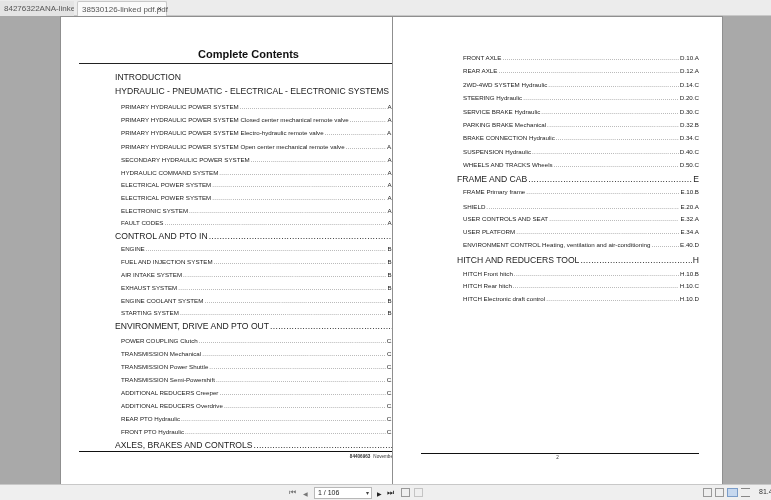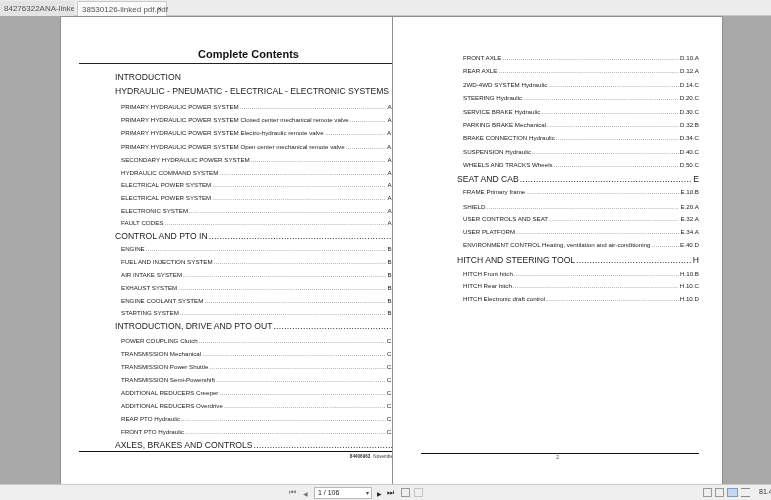--- a/index.html
+++ b/index.html
@@ -144,21 +144,21 @@
           <span class="label">ENGINE COOLANT SYSTEM</span>
           <span class="dots"></span>
           <span class="code">B.50.A</span>
         </div>
         <div class="row s" style="top: 292px;">
           <span class="label">STARTING SYSTEM</span>
           <span class="dots"></span>
           <span class="code">B.80.A</span>
         </div>
         <div class="row h" style="top: 304px;">
-          <span class="label">INTRODUCTION, DRIVE AND PTO OUT</span>
+          <span class="label">ENVIRONMENT, DRIVE AND PTO OUT</span>
           <span class="dots"></span>
           <span class="code">C</span>
         </div>
         <div class="row s" style="top: 320px;">
           <span class="label">POWER COUPLING Clutch</span>
           <span class="dots"></span>
           <span class="code">C.10.C</span>
         </div>
         <div class="row s" style="top: 333px;">
           <span class="label">TRANSMISSION Mechanical</span>
@@ -247,21 +247,21 @@
           <span class="label">SUSPENSION Hydraulic</span>
           <span class="dots"></span>
           <span class="code">D.40.C</span>
         </div>
         <div class="row s" style="top: 144px;">
           <span class="label">WHEELS AND TRACKS Wheels</span>
           <span class="dots"></span>
           <span class="code">D.50.C</span>
         </div>
         <div class="row h" style="top: 157px;">
-          <span class="label">SEAT AND CAB</span>
+          <span class="label">FRAME AND CAB</span>
           <span class="dots"></span>
           <span class="code">E</span>
         </div>
         <div class="row s" style="top: 171px;">
           <span class="label">FRAME Primary frame</span>
           <span class="dots"></span>
           <span class="code">E.10.B</span>
         </div>
         <div class="row s" style="top: 186px;">
           <span class="label">SHIELD</span>
@@ -277,21 +277,21 @@
           <span class="label">USER PLATFORM</span>
           <span class="dots"></span>
           <span class="code">E.34.A</span>
         </div>
         <div class="row s" style="top: 224px;">
           <span class="label">ENVIRONMENT CONTROL Heating, ventilation and air-conditioning</span>
           <span class="dots"></span>
           <span class="code">E.40.D</span>
         </div>
         <div class="row h" style="top: 238px;">
-          <span class="label">HITCH AND STEERING TOOL</span>
+          <span class="label">HITCH AND REDUCERS TOOL</span>
           <span class="dots"></span>
           <span class="code">H</span>
         </div>
         <div class="row s" style="top: 253px;">
           <span class="label">HITCH Front hitch</span>
           <span class="dots"></span>
           <span class="code">H.10.B</span>
         </div>
         <div class="row s" style="top: 265px;">
           <span class="label">HITCH Rear hitch</span>

